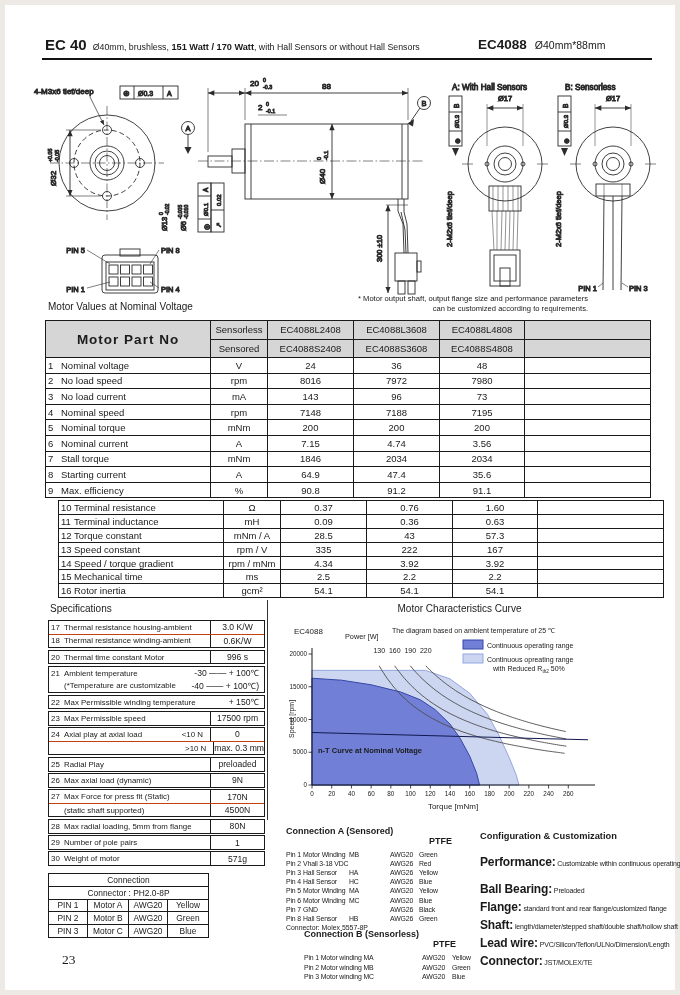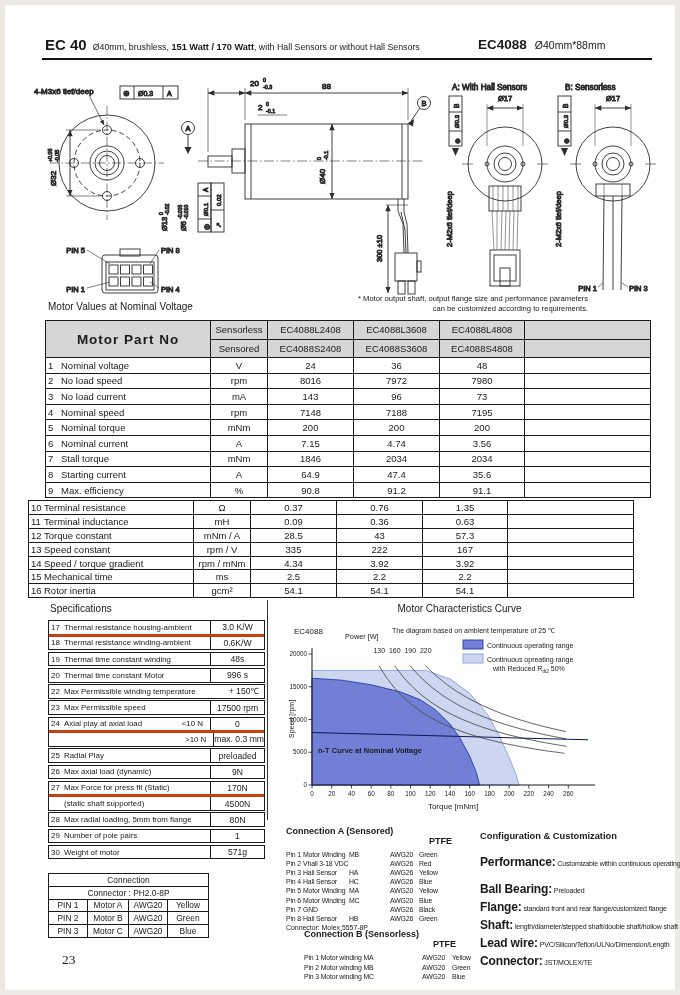--- a/index.html
+++ b/index.html
@@ -30,21 +30,21 @@
   table.main tr.hdr td{height:17.5px;}
   .rownum{display:inline-block;width:13px;}
   
   .band-title{font-size:10px;}
   .vdivider{width:1px;background:#333;}
   
   #specTable{width:217px;}
   .spec-group{border:1.2px solid #1a1a1a;margin-bottom:1.6px;background:#fff;}
   .spec-row{display:flex;align-items:center;height:12.6px;font-size:7.9px;
             white-space:nowrap;overflow:hidden;}
-  .spec-row.sib{border-top:3px solid #c2410c;justify-content:center;}
+  .spec-row.sib{border-top:1px solid #c2410c;justify-content:center;}
   .spec-lbl{width:159px;display:flex;align-items:center;padding-left:2px;}
   .spec-lbl .rn{display:inline-block;width:13px;}
   .spec-lbl .sub{margin-left:auto;padding-right:7px;}
   .spec-val{flex:1;border-left:1px solid #1a1a1a;text-align:center;
             font-size:8.6px;height:100%;display:flex;align-items:center;justify-content:center;}
   .spec-row.full .spec-lbl{width:auto;}
   .spec-row.full .spec-val{border-left:none;flex:1;justify-content:flex-end;padding-right:5px;}
   .spec-row.rgt .spec-lbl{justify-content:flex-end;padding-right:7px;}
   
   .ca-head{display:flex;font-weight:bold;font-size:9px;flex-direction:column;}
@@ -441,37 +441,37 @@
             <td class="ctr">%</td>
             <td class="ctr">90.8</td>
             <td class="ctr">91.2</td>
             <td class="ctr">91.1</td>
             <td class="ctr"></td>
           </tr>
         </tbody>
       </table>
     </div>
 
-  <div class="abs" style="left:28px;top:500px;" id="table2">
+  <div class="abs" style="left:58px;top:500px;" id="table2">
       <table class="main">
         <colgroup>
           <col style="width: 165px;">
           <col style="width: 57px;">
           <col style="width: 86px;">
           <col style="width: 86px;">
           <col style="width: 85px;">
           <col style="width: 126px;">
         </colgroup>
         <tbody>
           <tr class="h14">
             <td><span class="rownum">10</span><span>Terminal resistance</span></td>
             <td class="ctr">Ω</td>
             <td class="ctr">0.37</td>
             <td class="ctr">0.76</td>
-            <td class="ctr">1.35</td>
+            <td class="ctr">1.60</td>
             <td class="ctr"></td>
           </tr>
           <tr class="h14">
             <td><span class="rownum">11</span><span>Terminal inductance</span></td>
             <td class="ctr">mH</td>
             <td class="ctr">0.09</td>
             <td class="ctr">0.36</td>
             <td class="ctr">0.63</td>
             <td class="ctr"></td>
           </tr>
@@ -536,33 +536,40 @@
           <div class="spec-lbl">
             <span class="rn">18</span>
             <span>Thermal resistance winding-ambient</span>
           </div>
           <div class="spec-val">0.6K/W</div>
         </div>
       </div>
       <div class="spec-group">
         <div class="spec-row">
           <div class="spec-lbl">
-            <span class="rn">19</span>
-            <span>Thermal time constant winding</span>
-          </div>
-          <div class="spec-val">48s</div>
-        </div>
-      </div>
-      <div class="spec-group">
-        <div class="spec-row">
-          <div class="spec-lbl">
             <span class="rn">20</span>
             <span>Thermal time constant Motor</span>
           </div>
           <div class="spec-val">996 s</div>
+        </div>
+      </div>
+      <div class="spec-group">
+        <div class="spec-row full">
+          <div class="spec-lbl">
+            <span class="rn">21</span>
+            <span>Ambient temperature</span>
+          </div>
+          <div class="spec-val">-30 —— + 100℃</div>
+        </div>
+        <div class="spec-row full">
+          <div class="spec-lbl">
+            <span class="rn"></span>
+            <span>(*Temperature are customizable</span>
+          </div>
+          <div class="spec-val">-40 —— + 100℃)</div>
         </div>
       </div>
       <div class="spec-group">
         <div class="spec-row full">
           <div class="spec-lbl">
             <span class="rn">22</span>
             <span>Max Permissible winding temperature</span>
           </div>
           <div class="spec-val">+ 150℃</div>
         </div>

